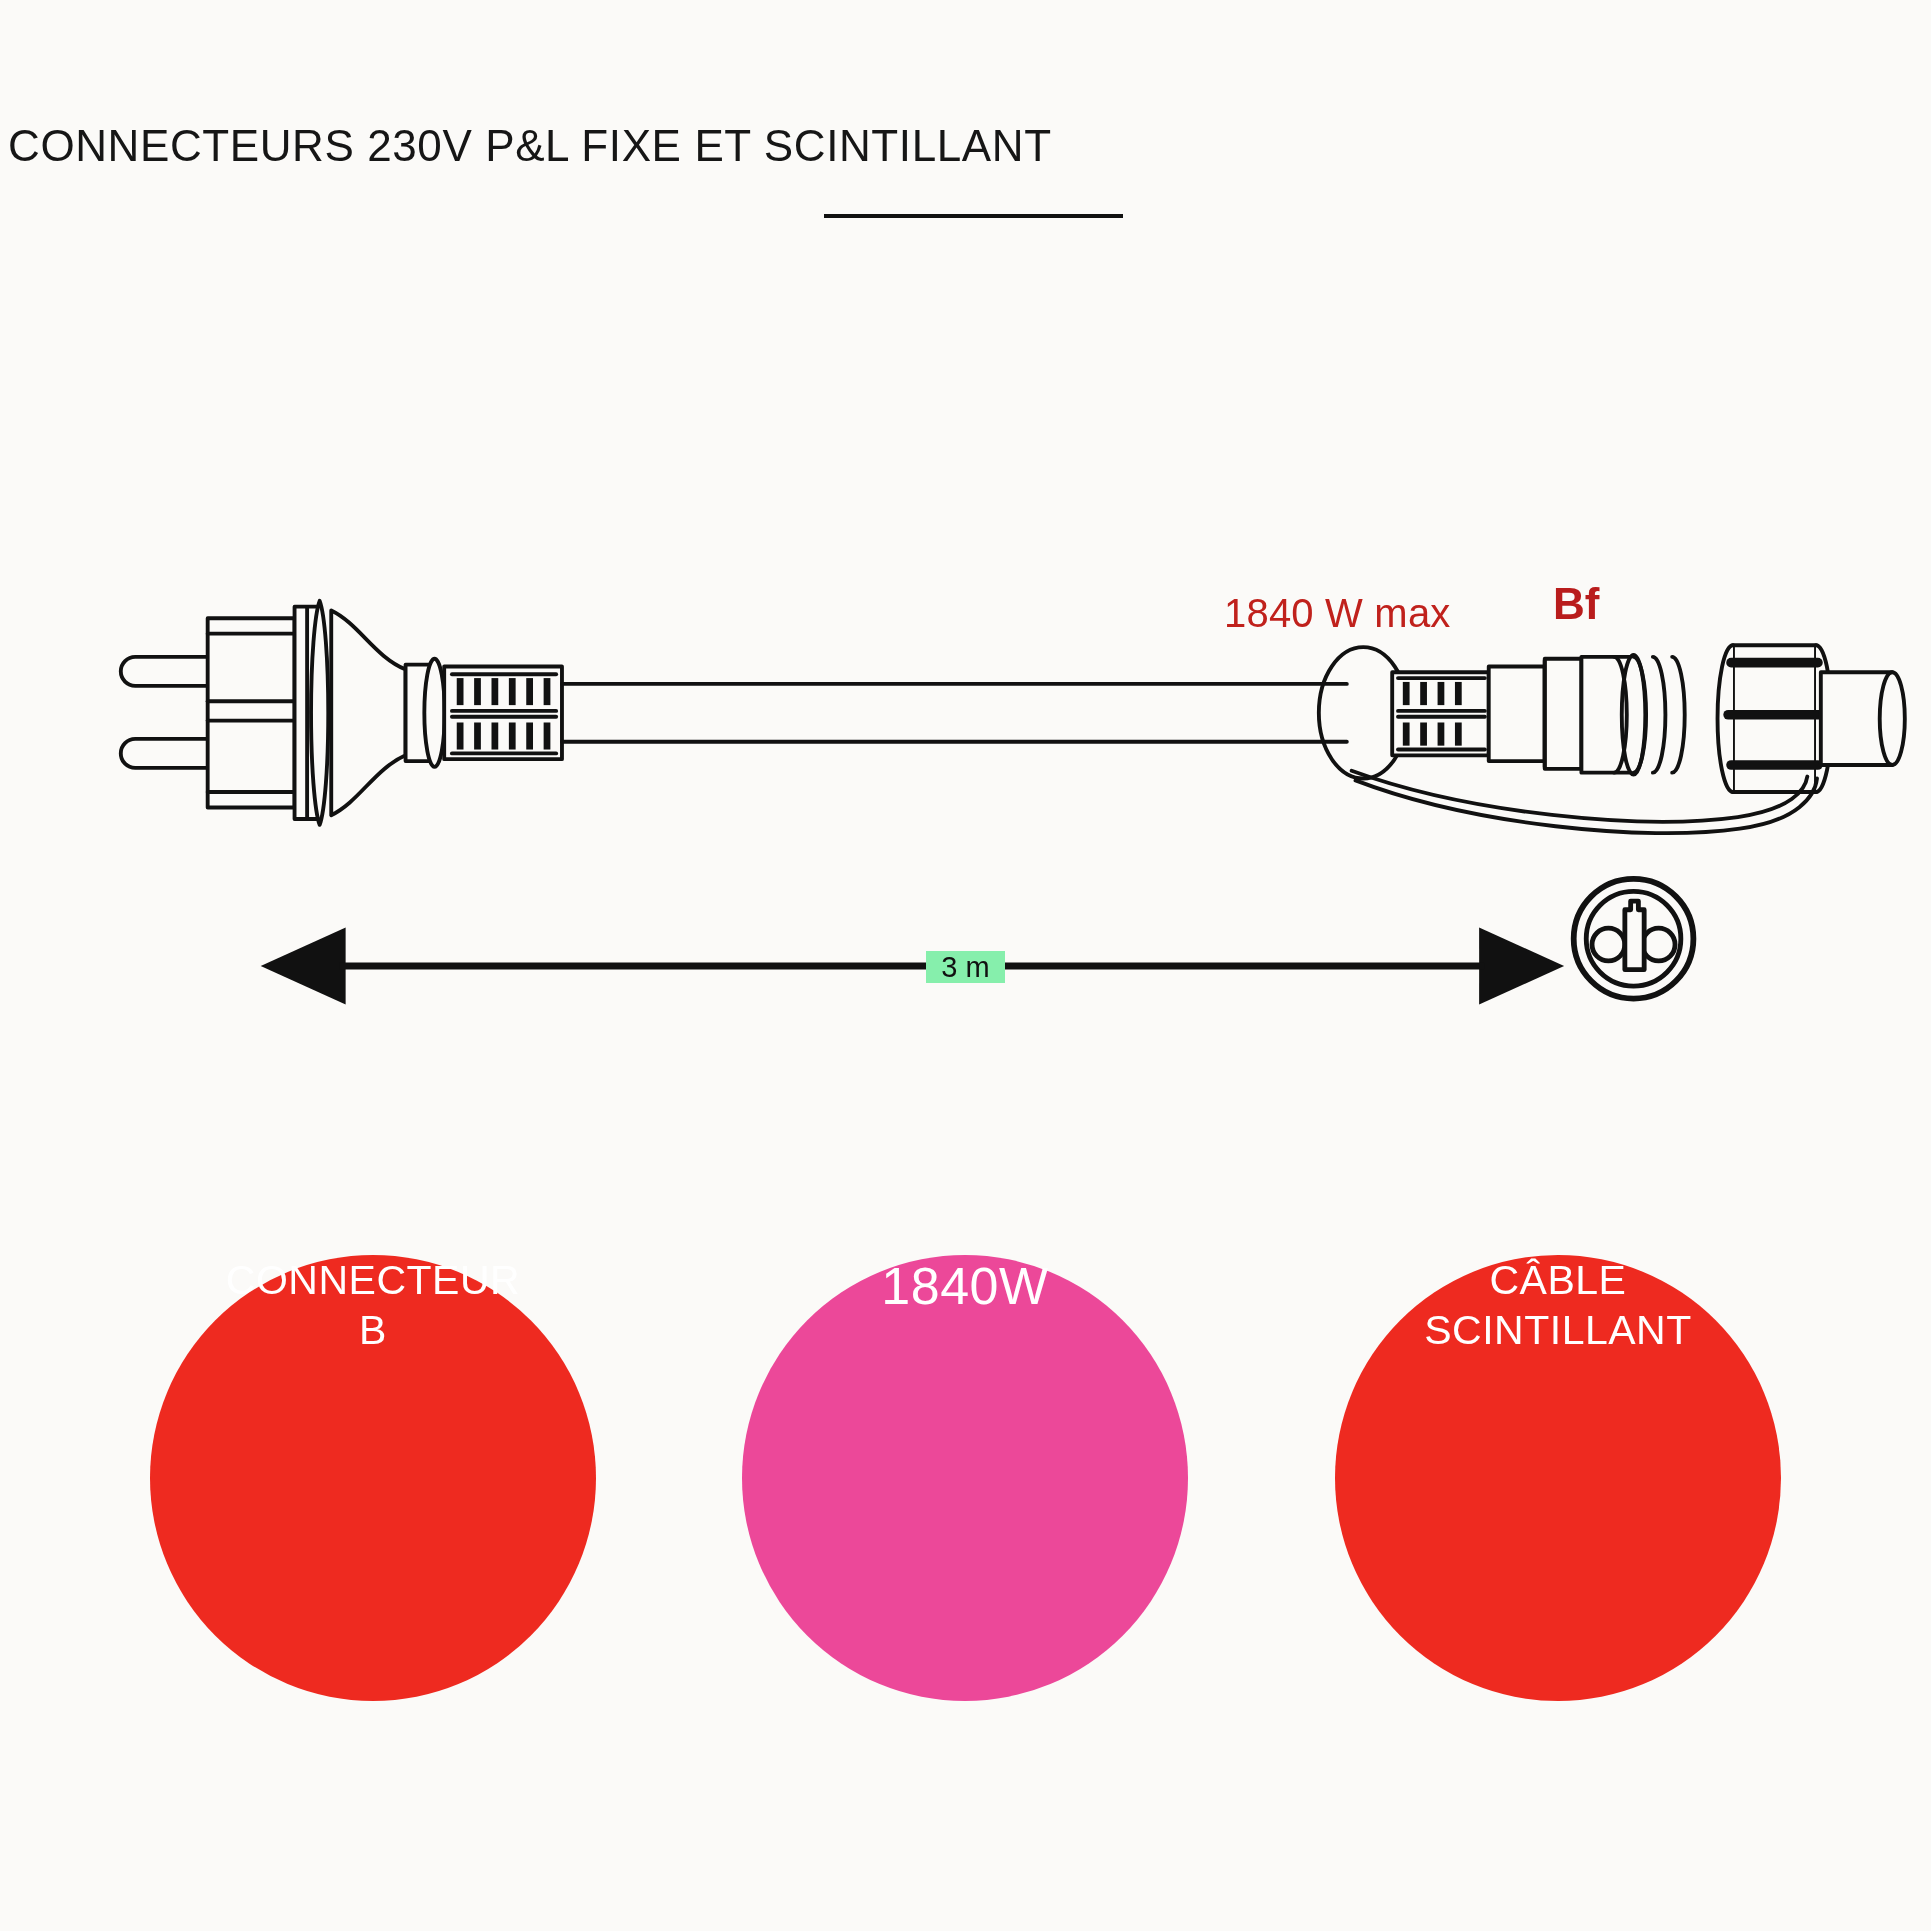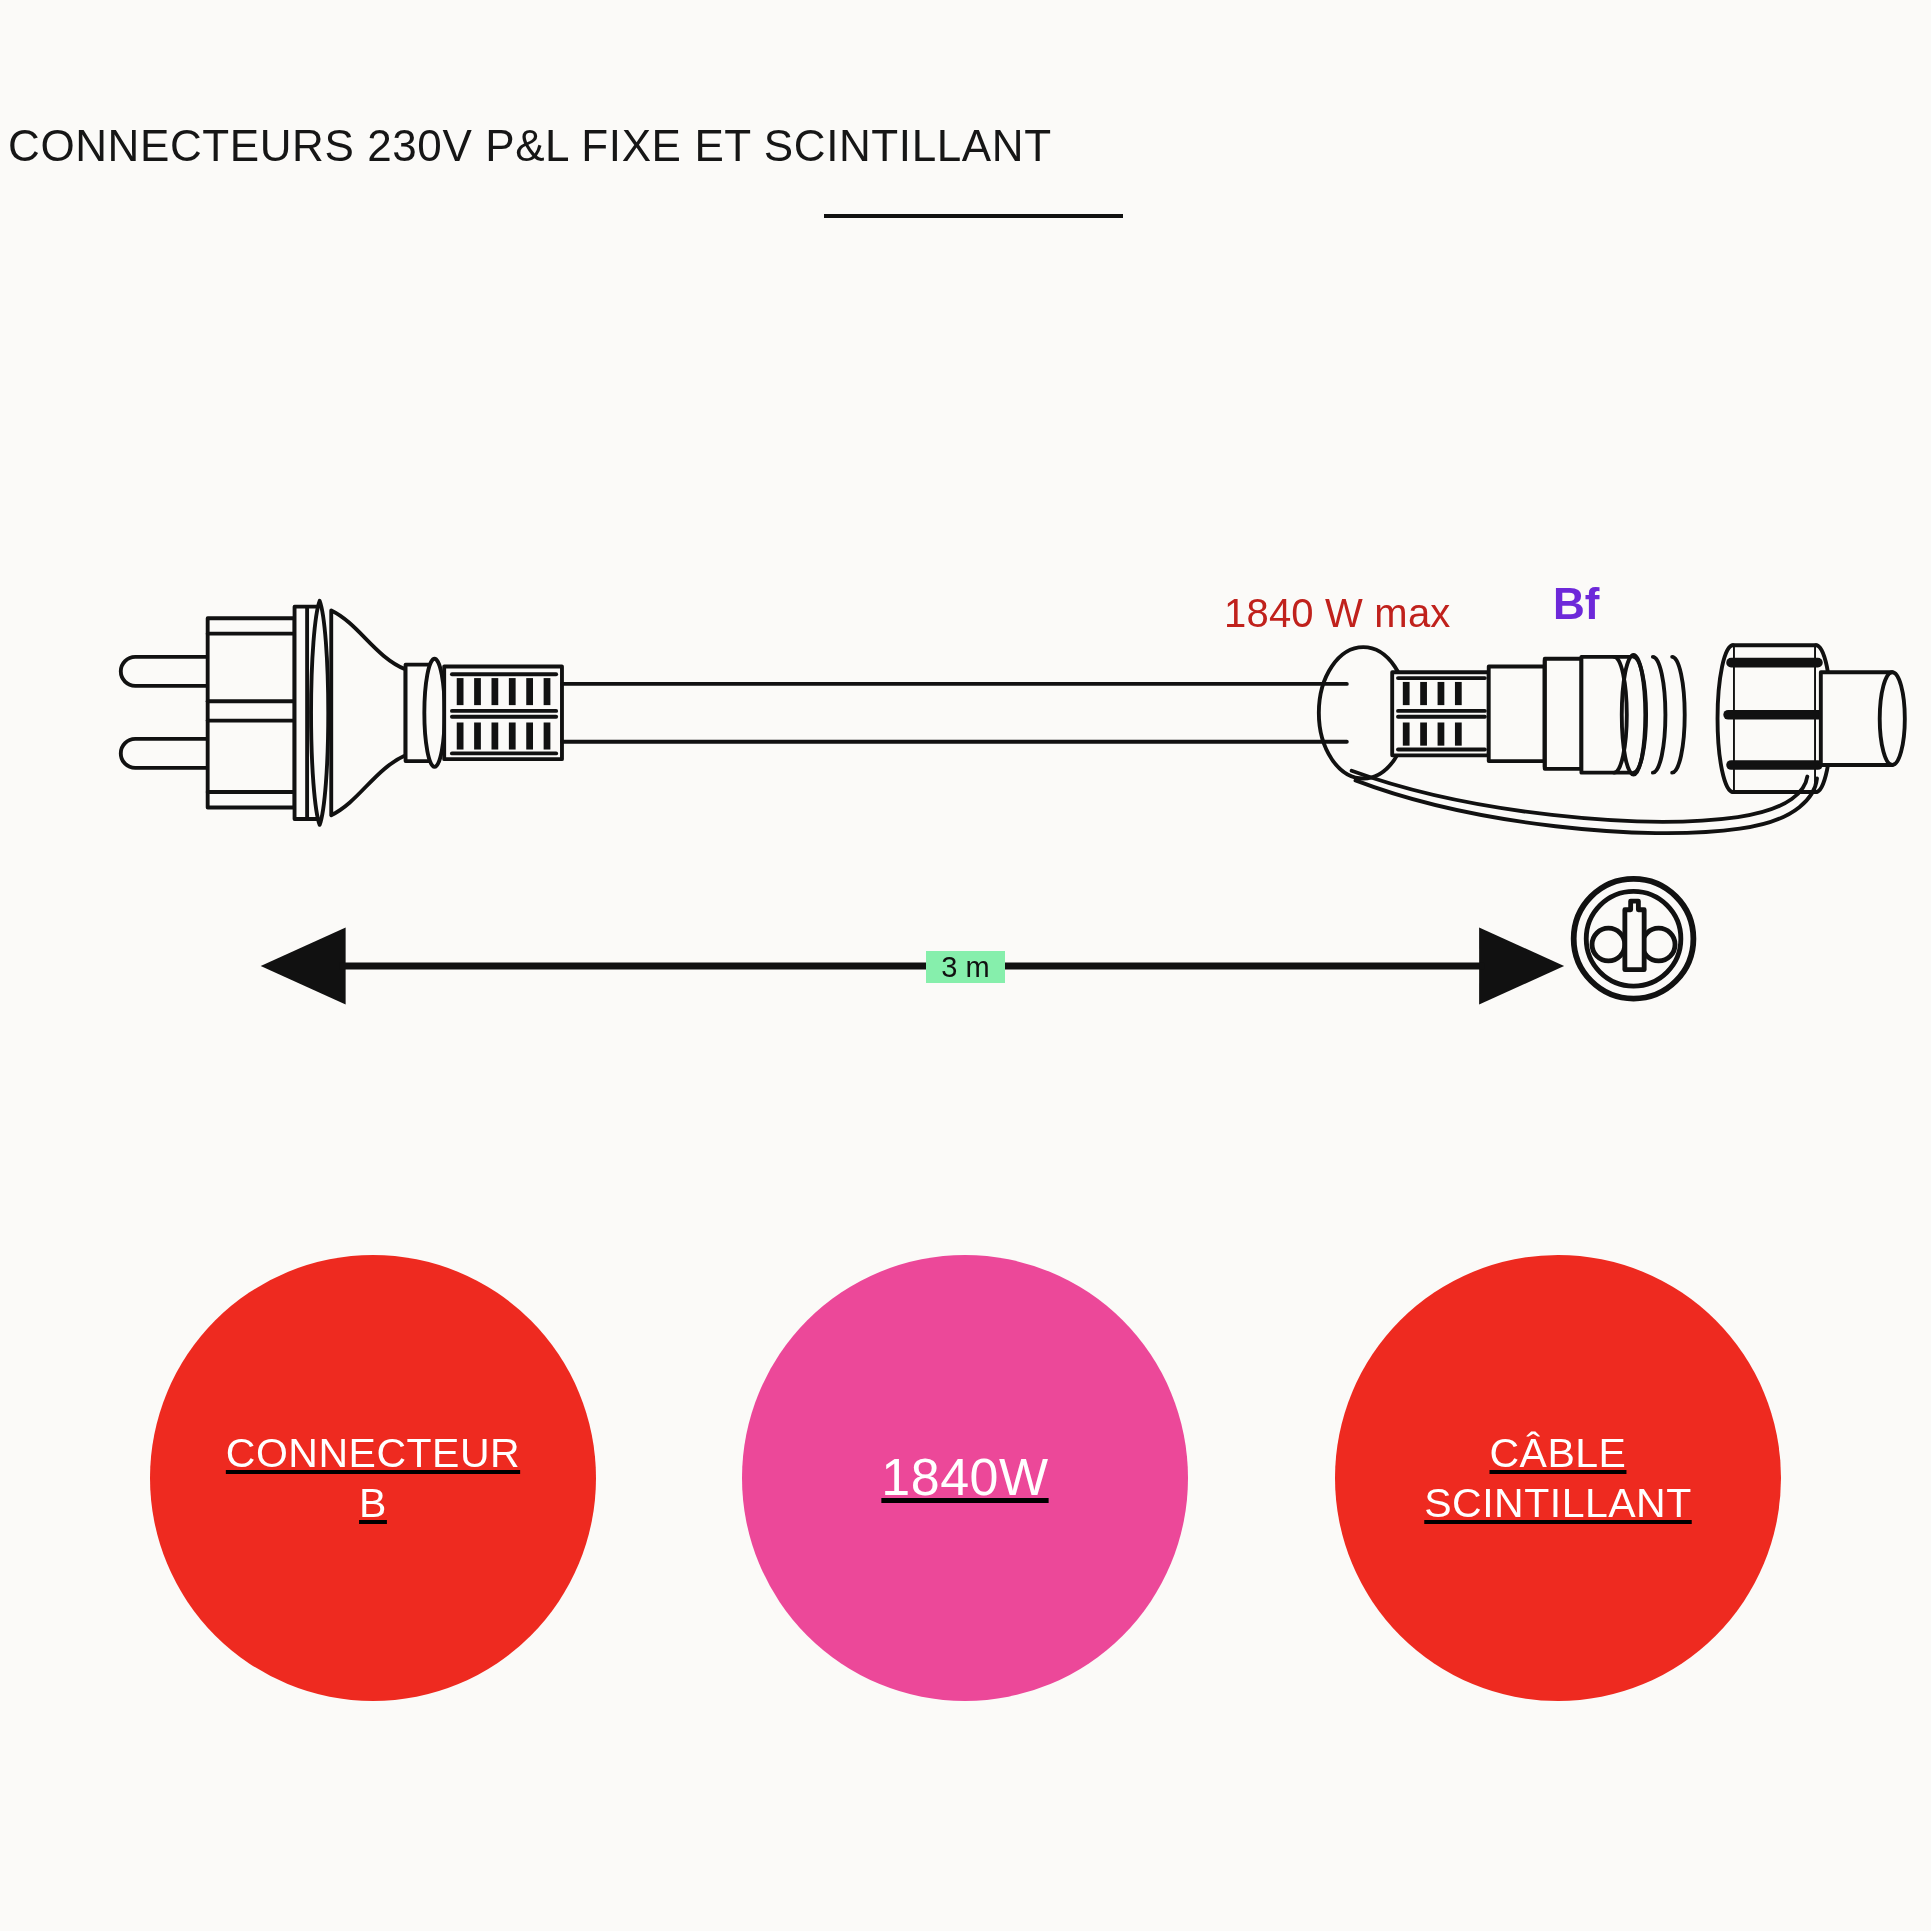--- a/index.html
+++ b/index.html
@@ -62,21 +62,21 @@
     font-family: "Liberation Sans", sans-serif;
     letter-spacing: 0.2px;
     white-space: nowrap;
   }
   #connector-code {
     position: absolute;
     left: 1553px;
     top: 579px;
     font-size: 44px;
     font-weight: 700;
-    color: #6d28d9;
+    color: #b91c1c;
     font-family: "Liberation Sans", sans-serif;
     white-space: nowrap;
   }
 
   
   #dimension-figure {
     position: absolute;
     left: 0;
     top: 908px;
     width: 1931px;
@@ -105,25 +105,24 @@
     top: 1255px;
     width: 1931px;
     height: 454px;
   }
   .feature-circle {
     position: absolute;
     width: 446px;
     height: 446px;
     border-radius: 50%;
     display: flex;
-    align-items: center;
+    align-items: flex-start;
     justify-content: center;
     text-align: center;
     top: 0;
-    text-decoration: underline;
   }
   .feature-circle .label {
     color: #ffffff;
     font-family: "Liberation Sans", sans-serif;
     font-weight: 400;
     line-height: 1.22;
     letter-spacing: 0.5px;
     white-space: pre-line;
   }
   #feature-circle-0 { left: 150px; }

